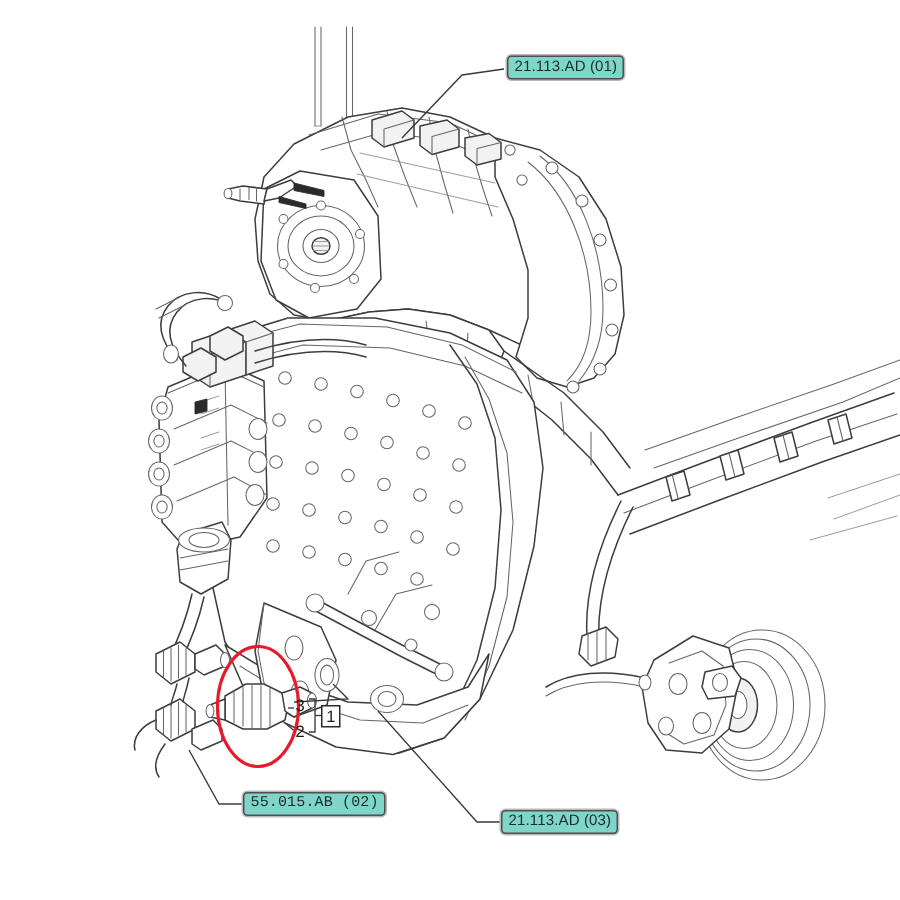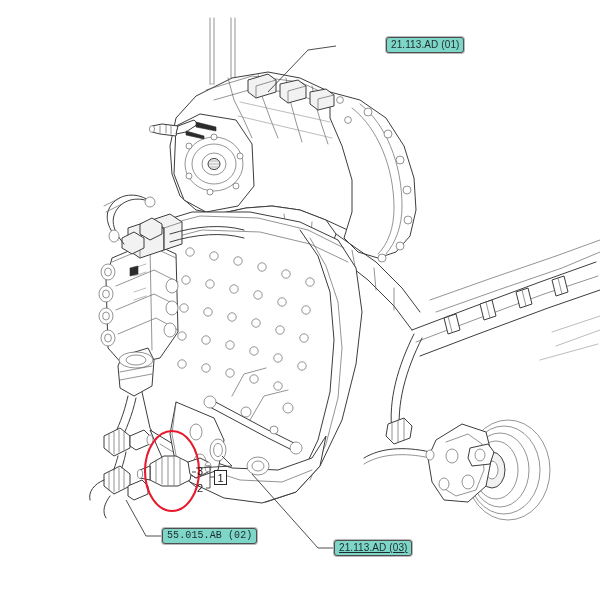--- a/index.html
+++ b/index.html
@@ -33,23 +33,23 @@
     font-family: "Liberation Sans", sans-serif;
     font-size: 10px;
     line-height: 14px;
     height: 16px;
     padding: 0 4px;
     white-space: nowrap;
     letter-spacing: 0.1px;
     text-align: center;
     box-shadow: 0 0 0 1px #b9b9b9;
   }
-  #callout-top    { left: 338px; top: 37px; margin-left: 48px;  }
+  #callout-top    { left: 338px; top: 37px;  }
   #callout-left   { left: 162px; top: 528px; font-family: Liberation Mono, monospace; }
-  #callout-bottom { left: 334px; top: 540px; text-decoration: underline; }
+  #callout-bottom { left: 334px; top: 540px; }
 
   .itemnum {
     position: absolute;
     font-family: "Liberation Sans", sans-serif;
     font-size: 11px;
     color: #1a1a1a;
     line-height: 11px;
   }
   #item-3 { left: 197px; top: 466px; }
   #item-2 { left: 197px; top: 483px; }

